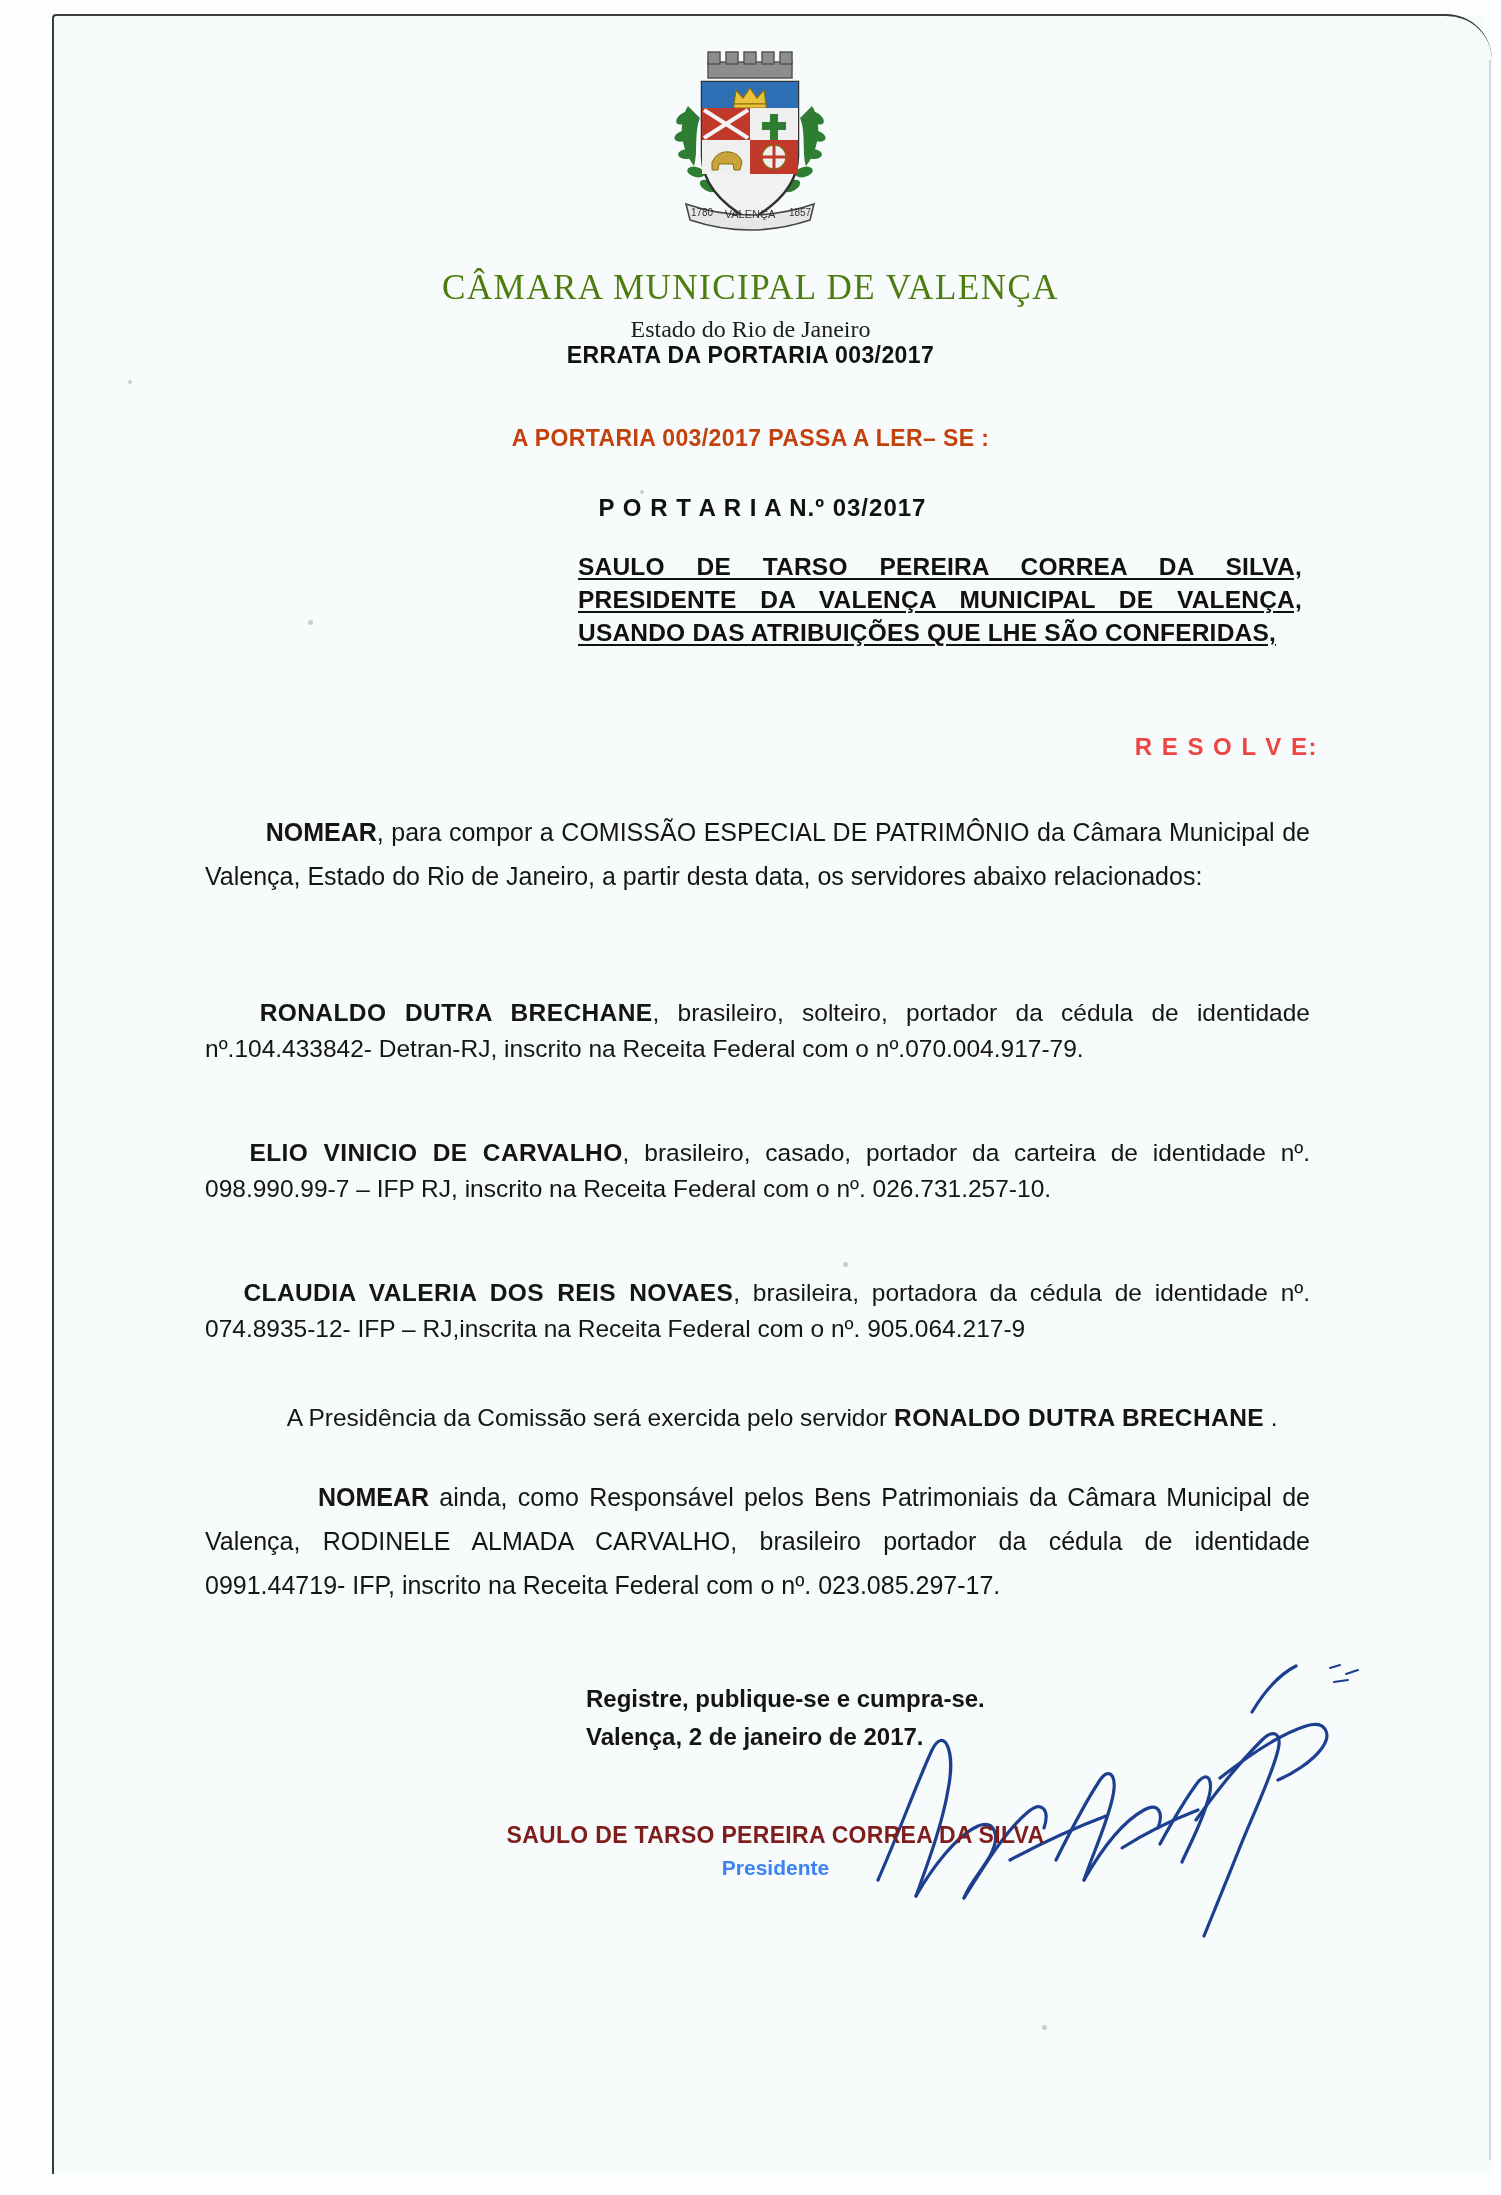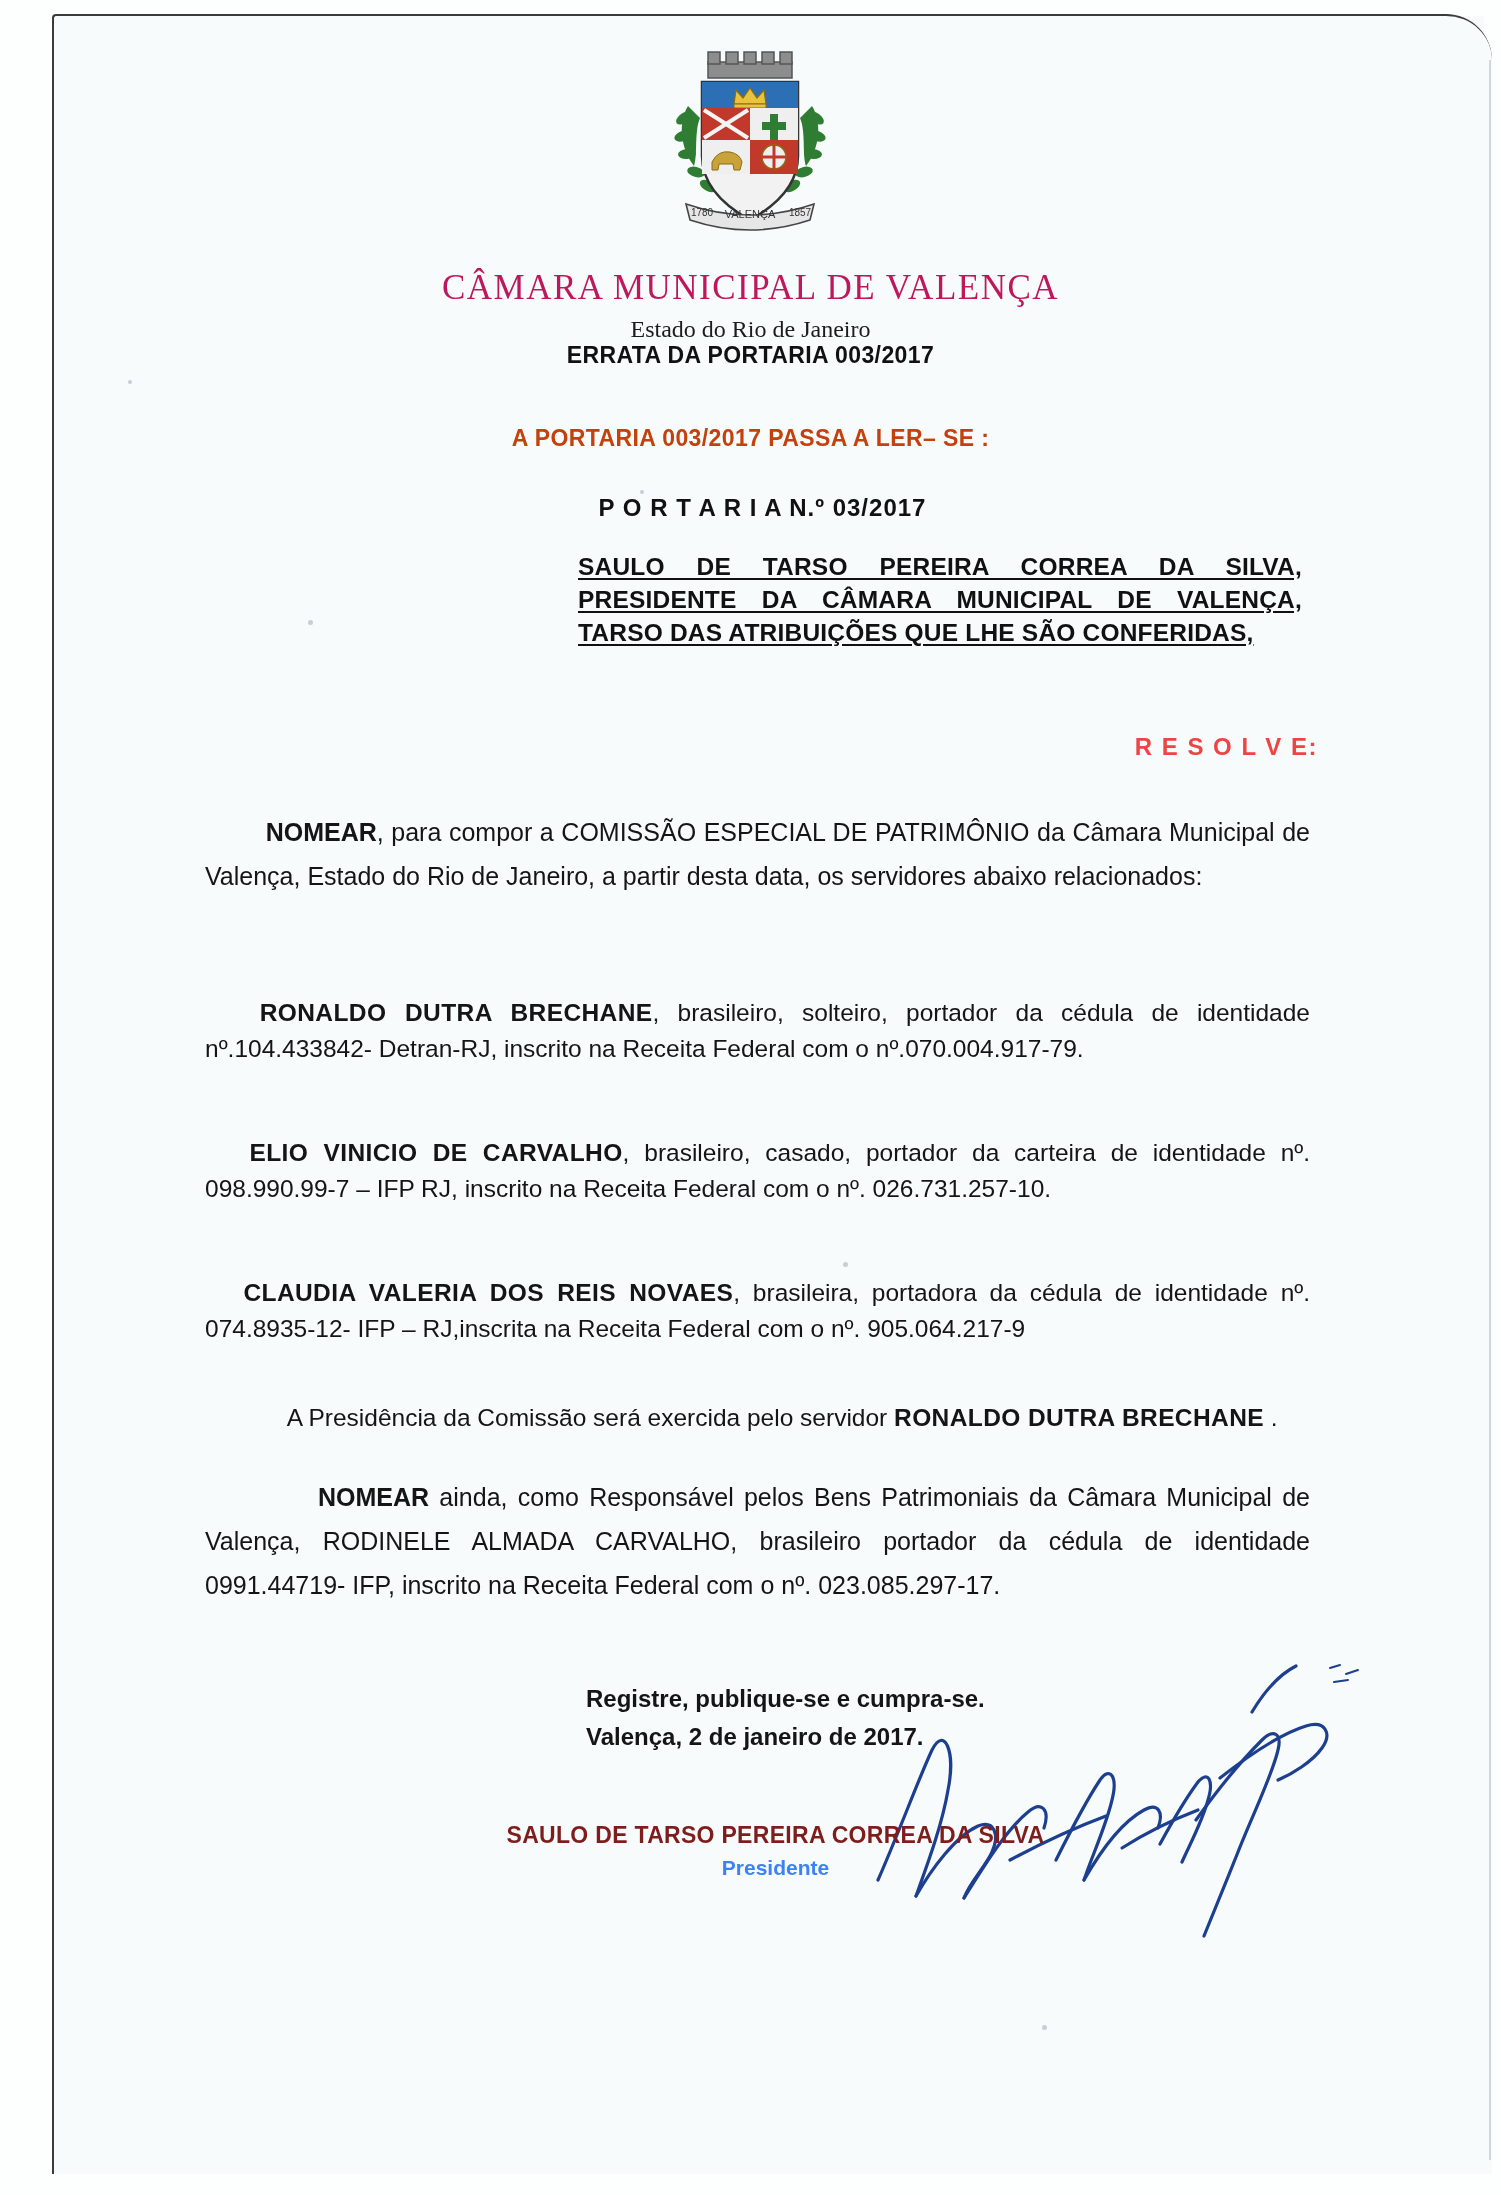--- a/index.html
+++ b/index.html
@@ -71,21 +71,21 @@
 
   
   .org-title {
     position: absolute;
     top: 268px;
     left: 0; right: 0;
     text-align: center;
     font-family: "Liberation Serif", serif;
     font-size: 35px;
     letter-spacing: 1.5px;
-    color: #be185d;
+    color: #4d7c0f;
     font-weight: 400;
   }
   .org-sub {
     position: absolute;
     top: 316px;
     left: 0; right: 0;
     text-align: center;
     font-family: "Liberation Serif", serif;
     font-size: 24px;
     color: #1c1c1c;
@@ -321,21 +321,21 @@
       </svg>
     </div>
 
     <div class="org-title">CÂMARA MUNICIPAL DE VALENÇA</div>
     <div class="org-sub">Estado do Rio de Janeiro</div>
     <div class="errata">ERRATA DA PORTARIA 003/2017</div>
     <div class="passa">A  PORTARIA 003/2017 PASSA A  LER– SE :</div>
     <div class="portaria-num">P O R T A R I A      N.º 03/2017</div>
 
     <div class="pres-block">
-      <span>SAULO DE TARSO PEREIRA CORREA DA SILVA, PRESIDENTE DA CÂMARA MUNICIPAL DE VALENÇA, TARSO DAS ATRIBUIÇÕES QUE LHE SÃO CONFERIDAS,</span>
+      <span>SAULO DE TARSO PEREIRA CORREA DA SILVA, PRESIDENTE DA VALENÇA MUNICIPAL DE VALENÇA, USANDO DAS ATRIBUIÇÕES QUE LHE SÃO CONFERIDAS,</span>
     </div>
 
     <div class="resolve">R E S O L V E:</div>
 
     <div class="para p-nomear">
       &nbsp;&nbsp;&nbsp;&nbsp;&nbsp;&nbsp;&nbsp;&nbsp;<b>NOMEAR</b><span>,   para compor a COMISSÃO ESPECIAL DE PATRIMÔNIO da Câmara Municipal de Valença, Estado do Rio de Janeiro, a partir desta data, os servidores abaixo relacionados:</span>
     </div>
 
     <div class="para p-person p1">
       &nbsp;&nbsp;&nbsp;<b>RONALDO DUTRA BRECHANE</b><span>, brasileiro, solteiro, portador da cédula de identidade nº.104.433842- Detran-RJ, inscrito na Receita Federal com o nº.070.004.917-79.</span>

